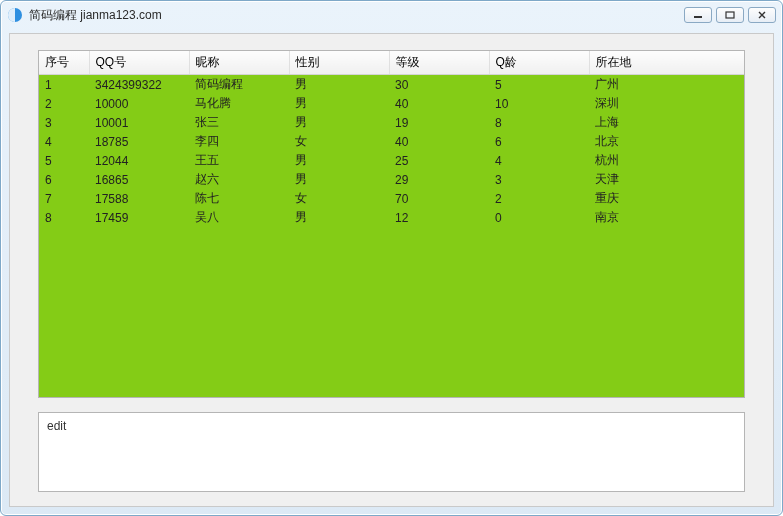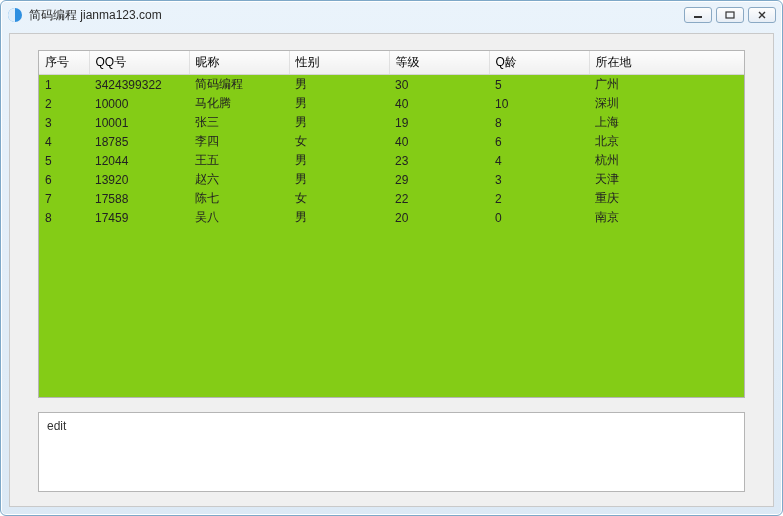--- a/index.html
+++ b/index.html
@@ -169,48 +169,48 @@
               <td>女</td>
               <td>40</td>
               <td>6</td>
               <td>北京</td>
             </tr>
             <tr>
               <td>5</td>
               <td>12044</td>
               <td>王五</td>
               <td>男</td>
-              <td>23</td>
+              <td>25</td>
               <td>4</td>
               <td>杭州</td>
             </tr>
             <tr>
               <td>6</td>
-              <td>13920</td>
+              <td>16865</td>
               <td>赵六</td>
               <td>男</td>
               <td>29</td>
               <td>3</td>
               <td>天津</td>
             </tr>
             <tr>
               <td>7</td>
               <td>17588</td>
               <td>陈七</td>
               <td>女</td>
-              <td>22</td>
+              <td>70</td>
               <td>2</td>
               <td>重庆</td>
             </tr>
             <tr>
               <td>8</td>
               <td>17459</td>
               <td>吴八</td>
               <td>男</td>
-              <td>20</td>
+              <td>12</td>
               <td>0</td>
               <td>南京</td>
             </tr>
           </tbody>
       </table>
     </div>
 
     <div class="edit-box">
       <textarea class="edit-area" style="">edit</textarea>
     </div>

